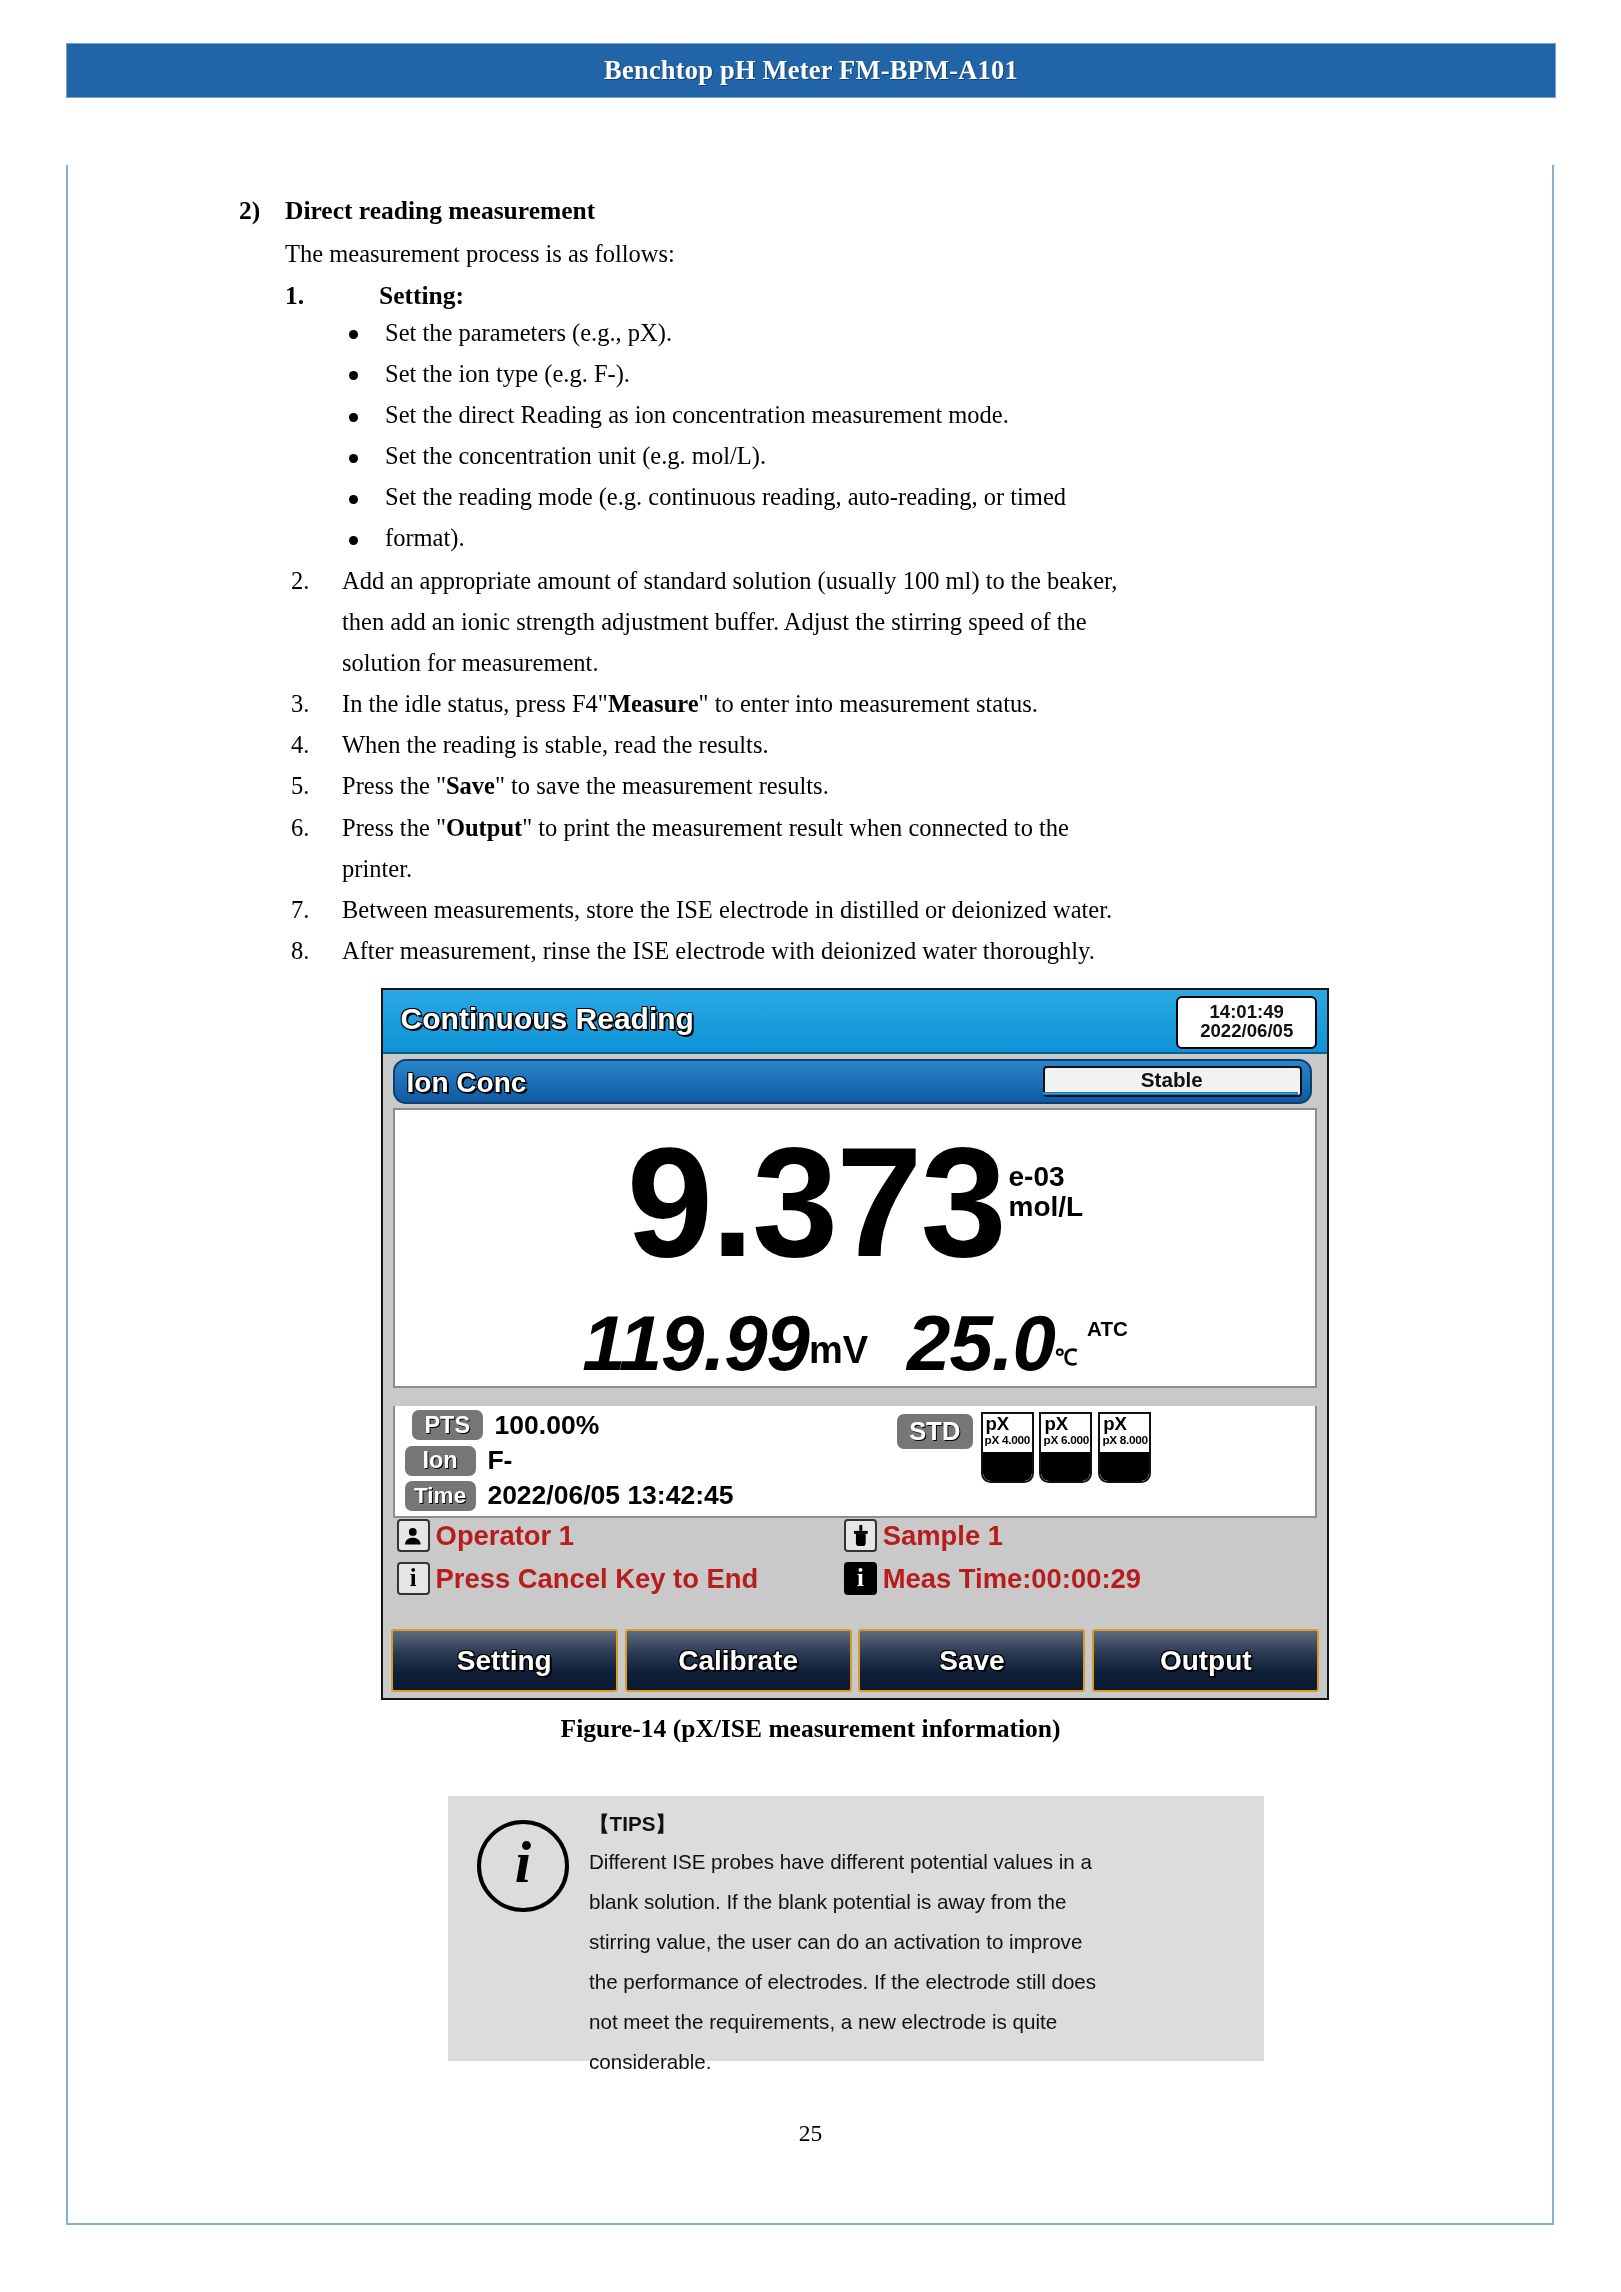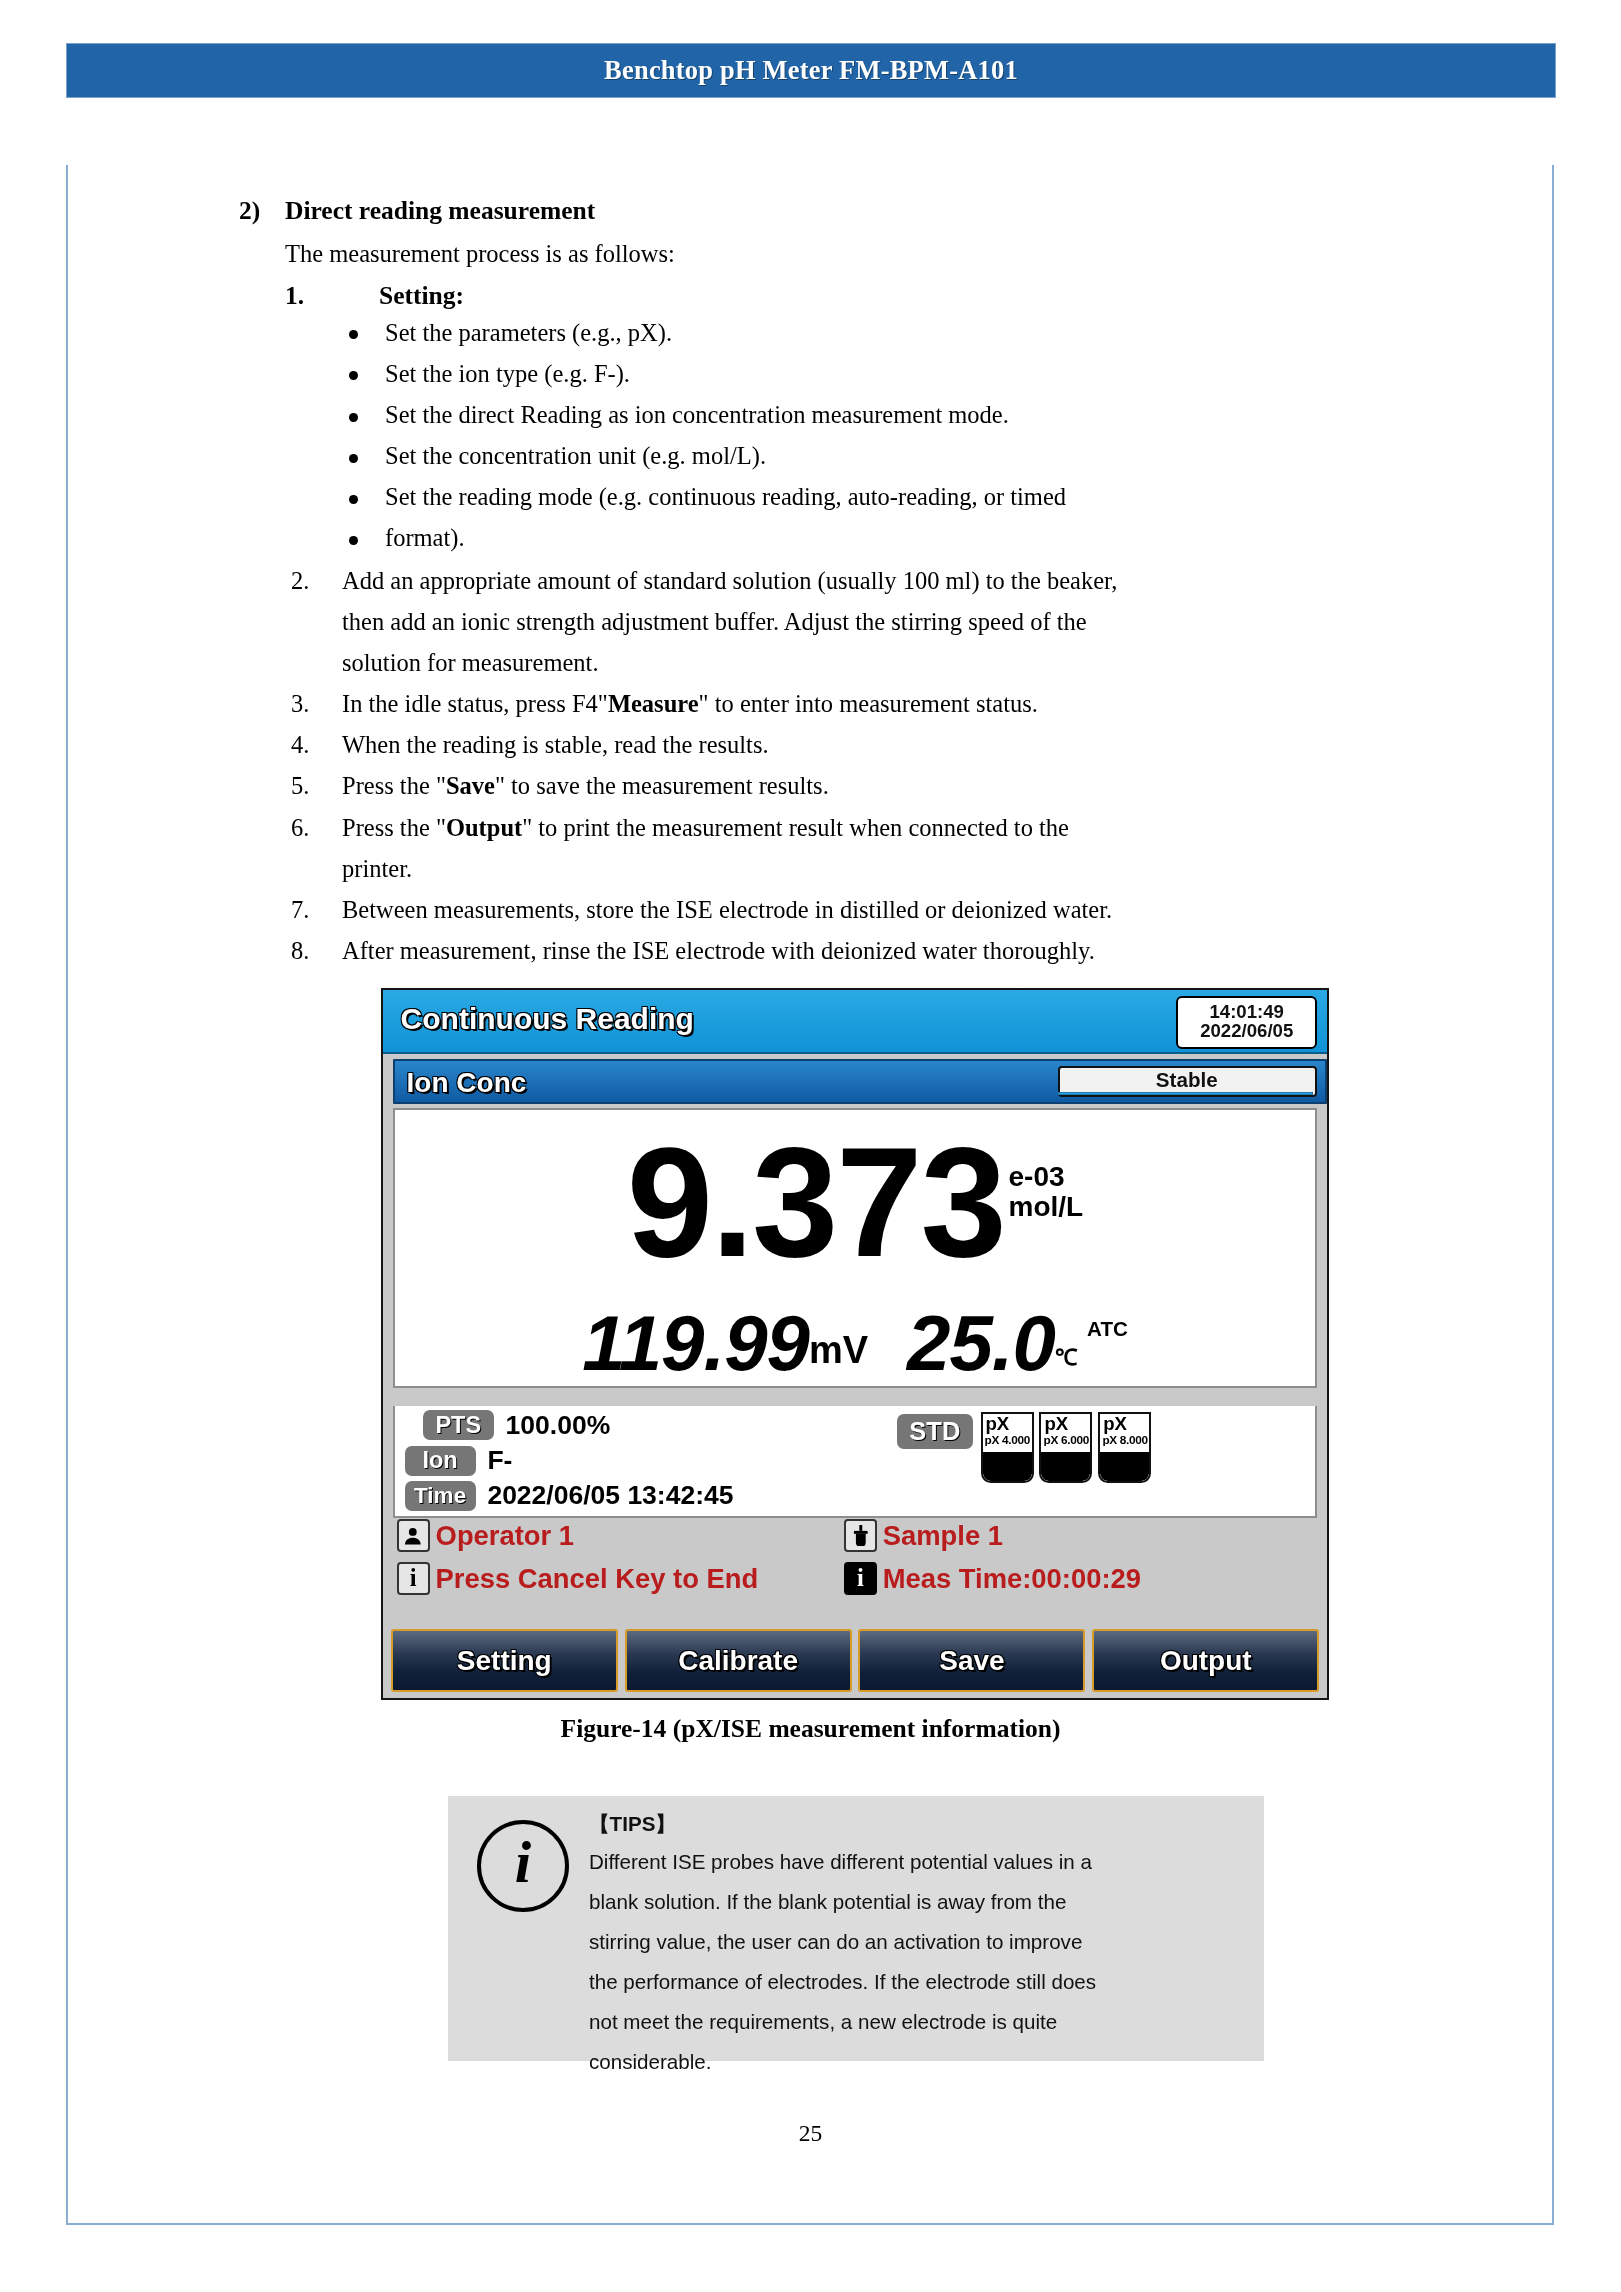--- a/index.html
+++ b/index.html
@@ -61,24 +61,24 @@
   }
   .clockbox{
     position:absolute;right:9.8px;top:5.9px;width:137px;height:49px;
     background:#fff;border:2px solid #000;border-radius:5.9px;
     display:flex;flex-direction:column;justify-content:center;align-items:center;
     line-height:1.02;
   }
   .clockbox div{font-size:18.6px;font-weight:bold;color:#111;}
 
   .dev-sub{
-    position:absolute;left:9.8px;top:69px;right:0;height:45px;
+    position:absolute;left:9.8px;top:69px;right:15px;height:45px;
     background:#1569b4;
     background:linear-gradient(180deg,#2a86cc 0%,#0f5aa2 100%);
-    border:2px solid #0d3f70;border-radius:1px;box-sizing:border-box;text-align:right;
+    border:2px solid #0d3f70;border-radius:13px;box-sizing:border-box;text-align:right;
   }
   .dev-sub-text{
     position:absolute;left:11.8px;top:5.9px;font-size:28px;font-weight:bold;color:#fff;
     text-shadow:2px 2px 0 #000,-1px -1px 0 #000,1px -1px 0 #000,-1px 1px 0 #000;
   }
   .stable-wrap{
     position:absolute;right:7.8px;top:4.9px;width:259px;height:31px;
     background:#f2f2f2;border:2px solid #111;border-radius:3.9px;
     display:flex;align-items:center;box-sizing:border-box;flex-direction:column;
   }
@@ -300,21 +300,21 @@
         </div>
         <div class="tc-grp">
           <span class="mid-num">25.0</span>
           <span class="tiny-unit">℃</span>
           <span class="atc">ATC</span>
         </div>
       </div>
     </div>
 
     <div class="dev-info">
-      <div class="row-i" style="left:28px;top:3.9px;justify-content:flex-end;">
+      <div class="row-i" style="left:17px;top:3.9px;justify-content:flex-end;">
         <div class="pill pill-pts">PTS</div>
         <div class="row-val">100.00%</div>
       </div>
       <div class="row-i" style="left:9.8px;top:39px;">
         <div class="pill pill-ion">Ion</div>
         <div class="row-val">F-</div>
       </div>
       <div class="row-i" style="left:9.8px;top:74px;">
         <div class="pill pill-time">Time</div>
         <div class="row-val">2022/06/05 13:42:45</div>

